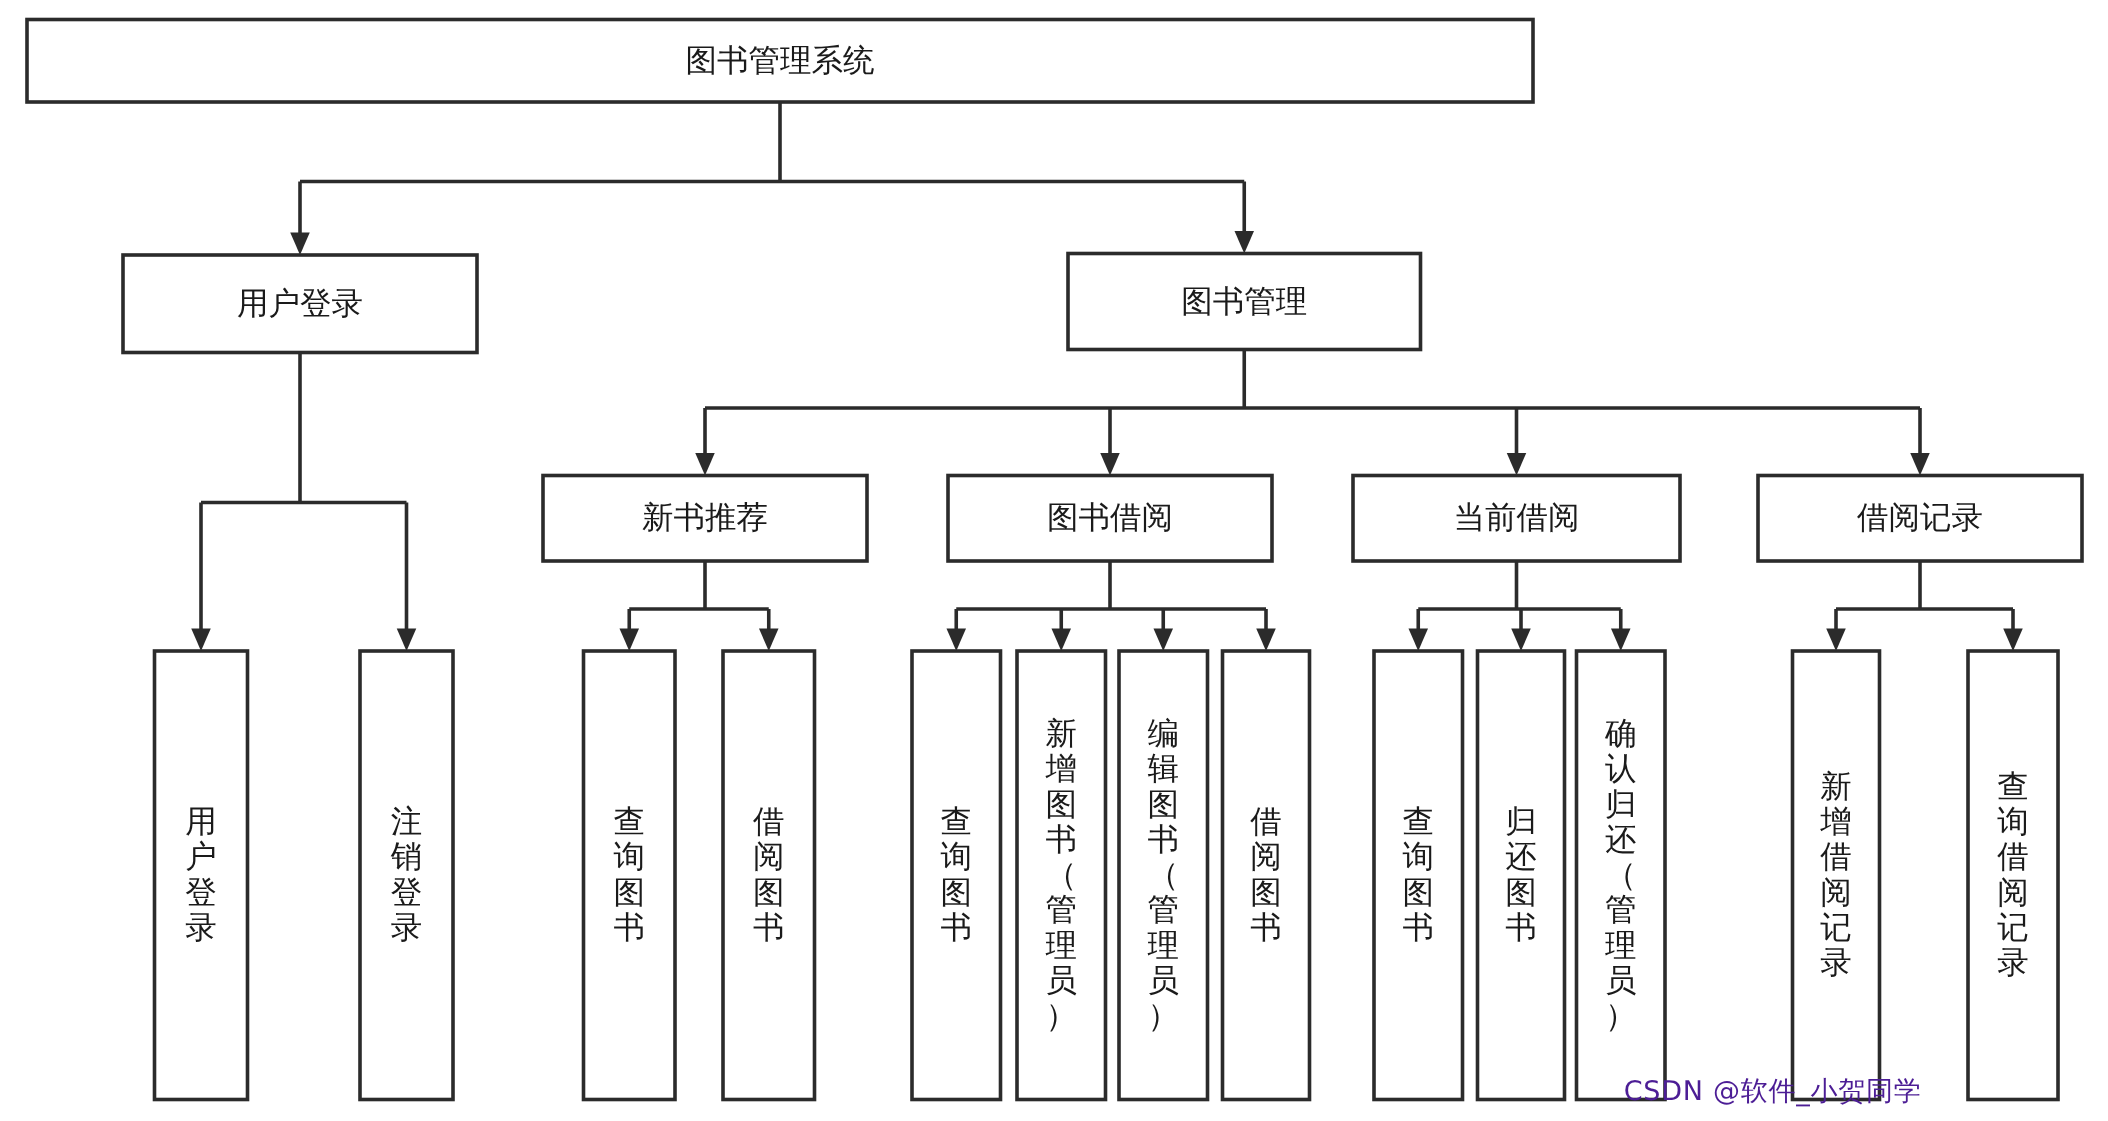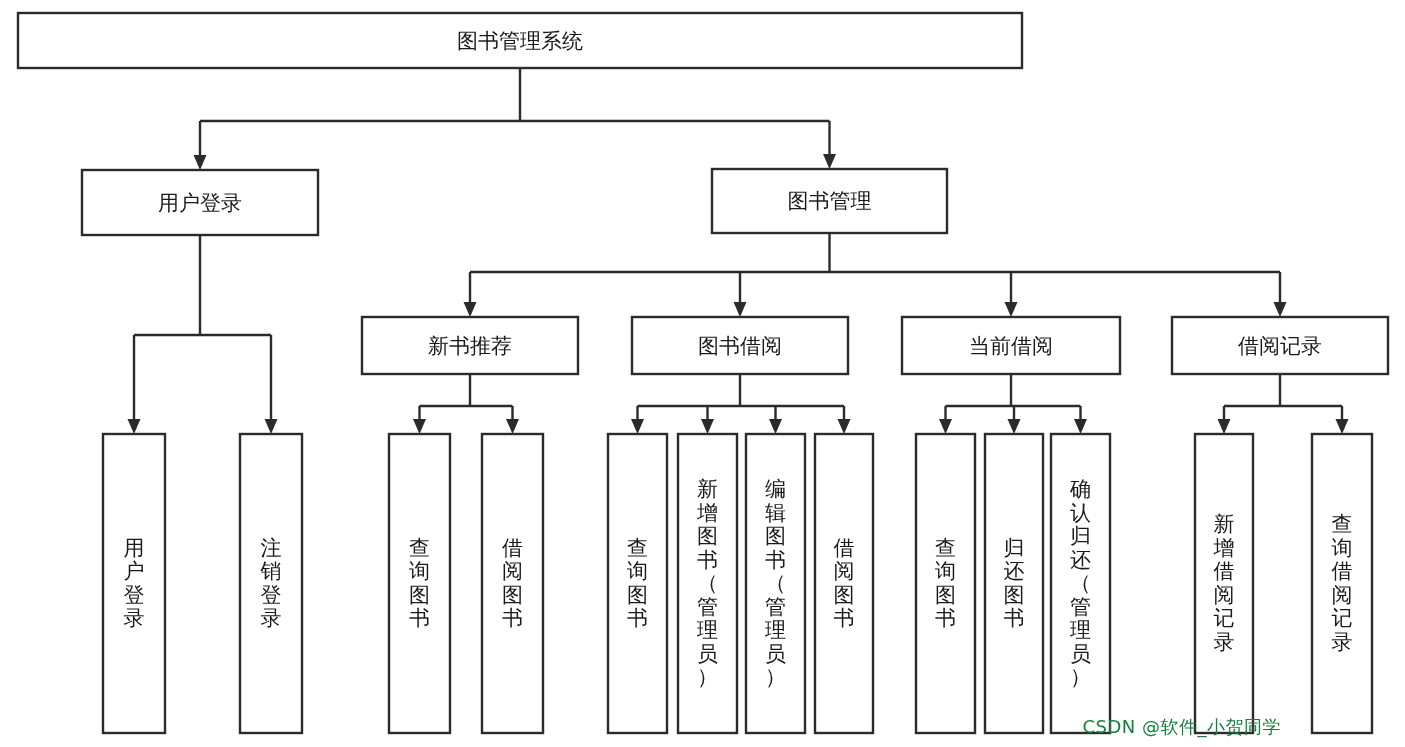--- a/index.html
+++ b/index.html
@@ -55,21 +55,21 @@
     font-size: 21px;
     fill: #1a1a1a;
     text-anchor: middle;
   }
   .watermark {
     position: absolute;
     right: 14px;
     bottom: 8px;
     font-family: "DejaVu Sans", "Liberation Sans", sans-serif;
     font-size: 18px;
-    color: #15803d;
+    color: #4c1d95;
     letter-spacing: 0.5px;
     white-space: nowrap;
     user-select: none;
   }
 </style>
 </head>
 <body>
 
 <div id="diagram-root">
   <svg class="canvas" id="diagram-svg" viewBox="0 0 1405 747" xmlns="http://www.w3.org/2000/svg">

